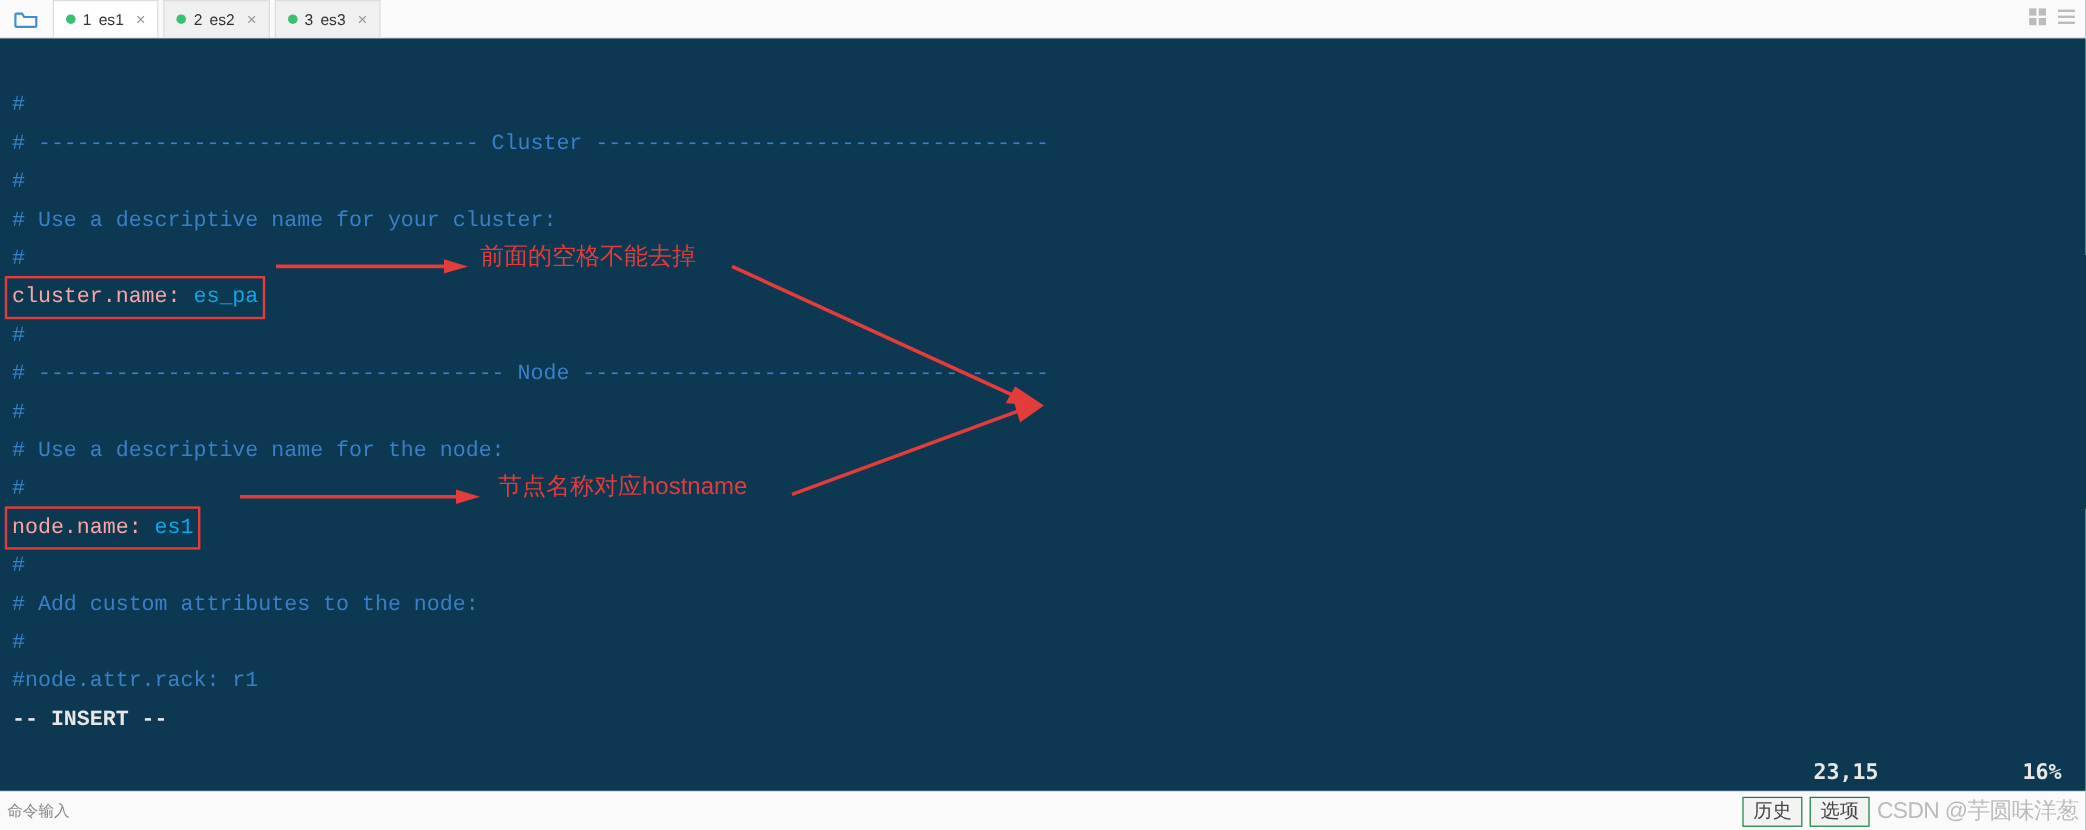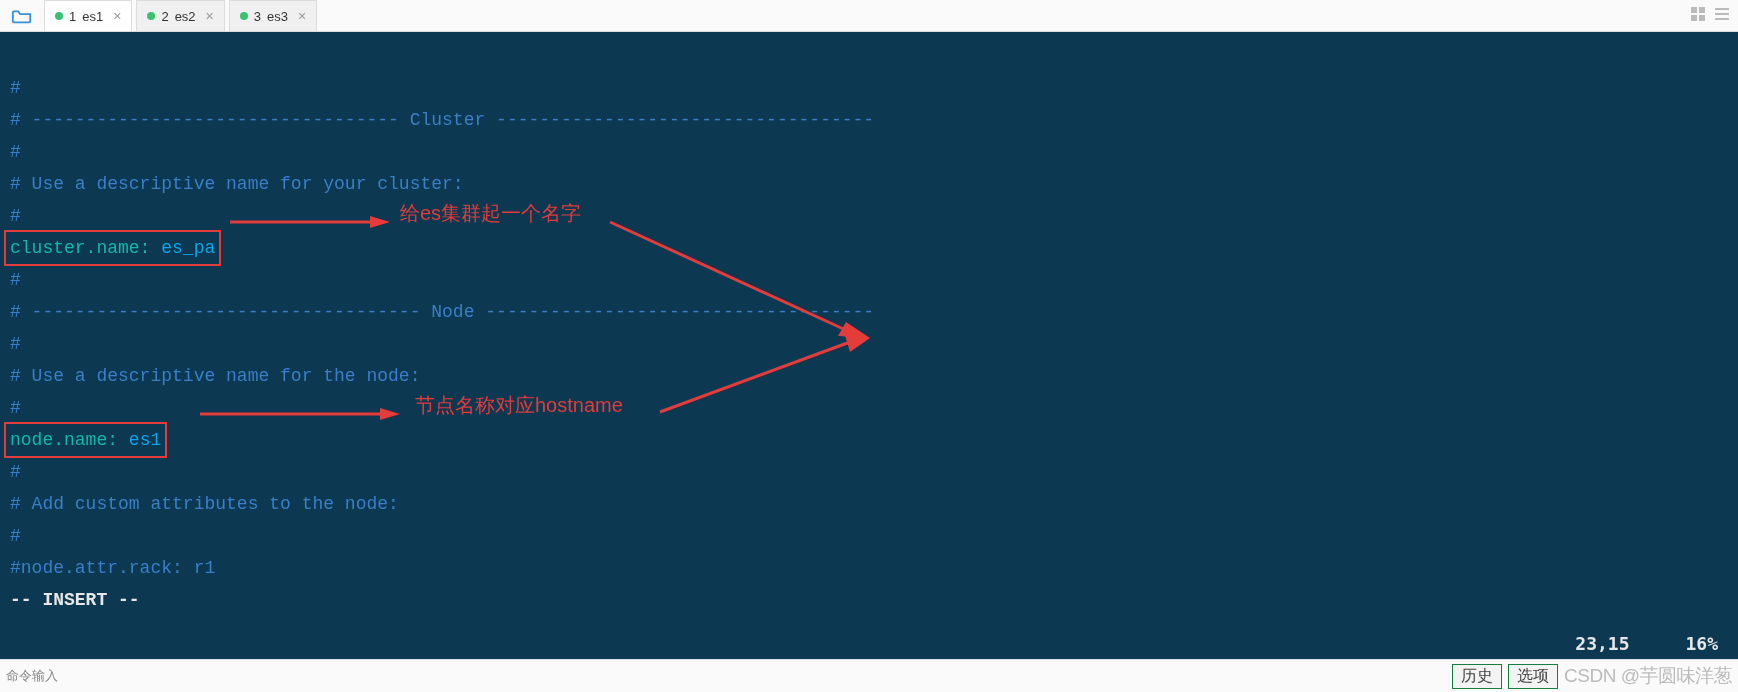--- a/index.html
+++ b/index.html
@@ -54,21 +54,21 @@
 
 .editor-wrap { flex: 1; position: relative; background: #0c3851; overflow: hidden; }
 .editor {
   font-family: "Consolas","Courier New",monospace;
   font-size: 18px;
   line-height: 32px;
   color: #3a7fc7;
   padding: 8px 10px;
   white-space: pre;
 }
-.editor .key { color: #14b8a6; }
+.editor .key { color: #fca5a5; }
 .editor .val { color: #0ea5e9; }
 .editor .mode { color: #e7e7e7; font-weight: bold; }
 
 .boxed {
   display: inline-block;
   border: 2px solid #e43b3b;
   padding: 0 4px;
   margin: -2px -6px;
 }
 
@@ -86,21 +86,21 @@
 .status-overlay {
   position: absolute;
   bottom: 0;
   left: 0;
   right: 0;
   height: 32px;
   display: flex;
   align-items: center;
   justify-content: flex-end;
   padding-right: 20px;
-  gap: 56px;
+  gap: 120px;
   pointer-events: none;
   padding-left: 44px;
 }
 .status-overlay span { color: #e7e7e7; font-family: Consolas, monospace; font-size: 18px; font-weight: bold; }
 
 .bottombar {
   height: 26px;
   background: #fafafa;
   border-top: 1px solid #dcdcdc;
   display: flex;
@@ -187,21 +187,21 @@
 <span># Add custom attributes to the node:</span>
 <span>#</span>
 <span>#node.attr.rack: r1</span>
 <span class="mode">-- INSERT --</span>
   </div>
 
   <svg class="arrow" style="left:230px; top:180px;" width="160" height="20">
     <line x1="0" y1="10" x2="140" y2="10"></line>
     <polygon points="140,4 160,10 140,16"></polygon>
   </svg>
-  <div class="annot" style="left:400px; top:168px;">给es集群起一个名字</div>
+  <div class="annot" style="left:400px; top:168px;">前面的空格不能去掉</div>
 
   <svg class="arrow" style="left:200px; top:372px;" width="200" height="20">
     <line x1="0" y1="10" x2="180" y2="10"></line>
     <polygon points="180,4 200,10 180,16"></polygon>
   </svg>
   <div class="annot" style="left:415px; top:360px;">节点名称对应hostname</div>
 
   <svg class="arrow" style="left:610px; top:180px;" width="260" height="130">
     <line x1="0" y1="10" x2="240" y2="120"></line>
     <polygon points="236,110 260,126 228,124"></polygon>

